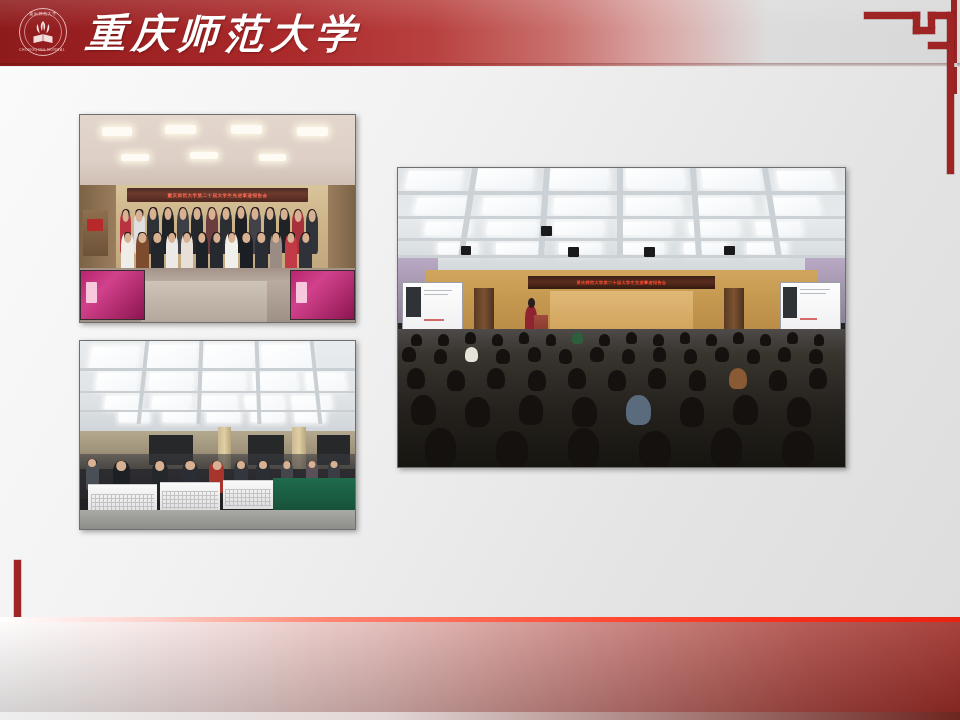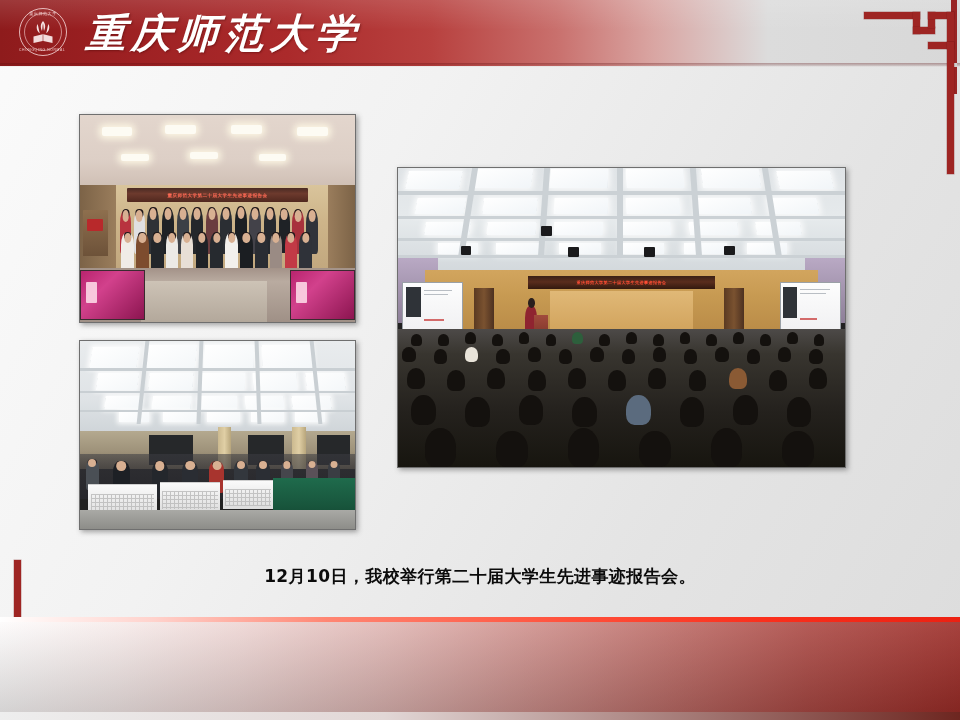--- a/index.html
+++ b/index.html
@@ -862,20 +862,19 @@
 
       <div class="au-head" style="left:6%;  top:87%; width:7%; height:13%;"></div>
       <div class="au-head" style="left:22%; top:88%; width:7%; height:12%;"></div>
       <div class="au-head" style="left:38%; top:87%; width:7%; height:13%;"></div>
       <div class="au-head" style="left:54%; top:88%; width:7%; height:12%;"></div>
       <div class="au-head" style="left:70%; top:87%; width:7%; height:13%;"></div>
       <div class="au-head" style="left:86%; top:88%; width:7%; height:12%;"></div>
     </div>
   </div>
 
-  <div class="caption">12月10日，我校举行第二十届大学生先进事迹报告会。</div>
 
   <div class="bottom-rule"></div>
   <div class="bottom-band"></div>
   <div class="bottom-band-shade"></div>
   <div class="bottom-foot"></div>
 
 </div>
 
 </body></html>

